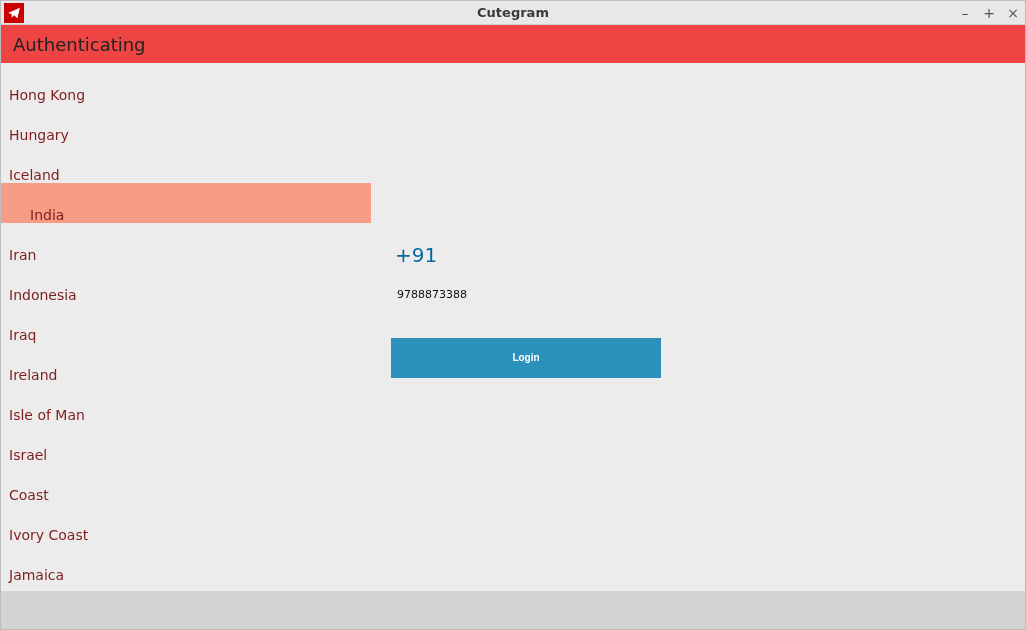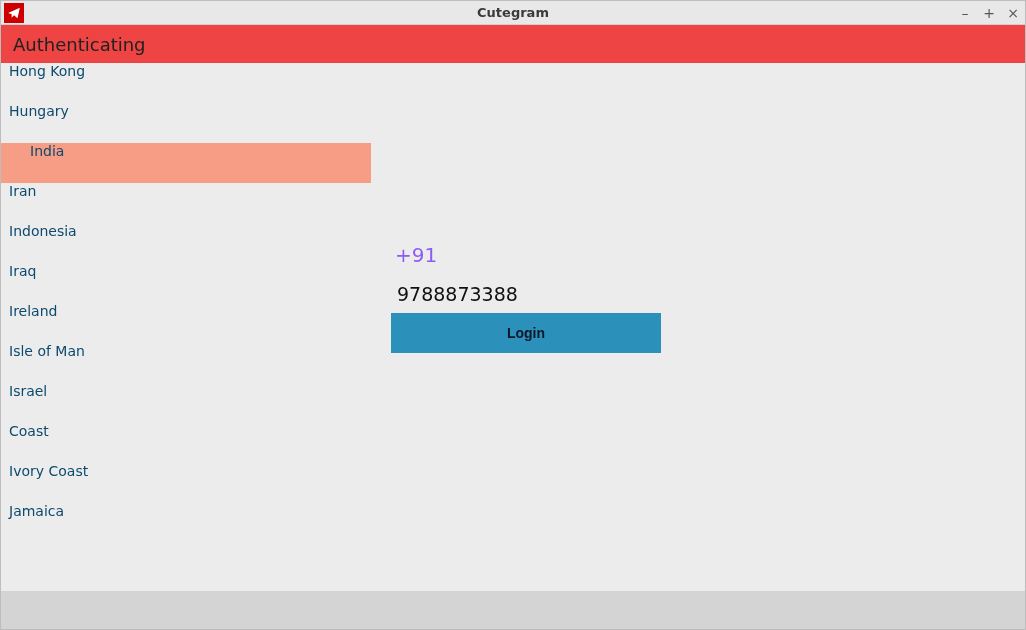--- a/index.html
+++ b/index.html
@@ -10,27 +10,27 @@
   .titlebar .app-icon { width: 20px; height: 20px; margin-left: 3px; background: #cc0000; display:flex; align-items:center; justify-content:center; }
   .titlebar .app-icon svg { display:block; }
   .titlebar .title { position:absolute; left:0; right:0; text-align:center; font-size:13px; font-weight:bold; color:#3a3a3a; pointer-events:none; }
   .titlebar .win-controls { position:absolute; right:4px; top:0; height:24px; display:flex; align-items:center; gap:8px; color:#555; font-size:14px; }
   .titlebar .win-controls span { width:16px; height:16px; display:flex; align-items:center; justify-content:center; cursor:pointer; }
   
   .header { height: 38px; background: #ef4444; display:flex; align-items:center; padding: 0 12px; font-size:18px; color:#222; }
   
   .content { flex:1; display:flex; flex-direction:row; background:#ececec; overflow:hidden; }
   .sidebar { width: 370px; height:100%; overflow:hidden; }
-  .country-item { height: 40px; display:flex; align-items:flex-start; padding-left:8px; font-size:14px; color:#0c4a6e; cursor:pointer; }
+  .country-item { height: 40px; display:flex; align-items:flex-end; padding-left:8px; font-size:14px; color:#7f1d1d; cursor:pointer; }
   .country-item.selected { background:#f79d85;padding-left:29px; }
   .main-panel { flex:1; position:relative; }
   .form-area { position:absolute; left:20px; top:180px; width:300px; }
-  .dial-code { font-size:20px; color:#8b5cf6; margin-bottom:16px; padding-left:4px; }
-  .phone-input { width: 270px; height: 26px; border:none; background:transparent; font-size:19px; color:#111; padding: 2px 6px 6px 6px; outline:none; font-family: inherit; }
-  .login-btn { display:block; width:270px; height:40px; background:#2b91bb; color:#0f172a; border:none; font-size:14px; font-weight:bold; cursor:pointer; margin-top:4px; }
+  .dial-code { font-size:20px; color:#0369a1; margin-bottom:16px; padding-left:4px; }
+  .phone-input { width: 270px; height: 26px; border:none; background:transparent; font-size:11px; color:#111; padding: 2px 6px 6px 6px; outline:none; font-family: inherit; }
+  .login-btn { display:block; width:270px; height:40px; background:#2b91bb; color:#ffffff; border:none; font-size:10px; font-weight:bold; cursor:pointer; margin-top:28px; }
   
   .footer { height: 38px; background:#d4d4d4; }
 </style>
 </head>
 <body>
 
 <div class="window">
   <div class="titlebar">
     <div class="app-icon">
       <svg width="14" height="14" viewBox="0 0 24 24">
@@ -49,20 +49,23 @@
     <span>Authenticating</span>
   </div>
 
   <div class="content">
     <div class="sidebar" id="country-list">
         <div class="country-item">
           <span>Hong Kong</span>
         </div>
         <div class="country-item">
           <span>Hungary</span>
+        </div>
+        <div class="country-item">
+          <span>Iceland</span>
         </div>
         <div class="country-item selected">
           <span>India</span>
         </div>
         <div class="country-item">
           <span>Iran</span>
         </div>
         <div class="country-item">
           <span>Indonesia</span>
         </div>

